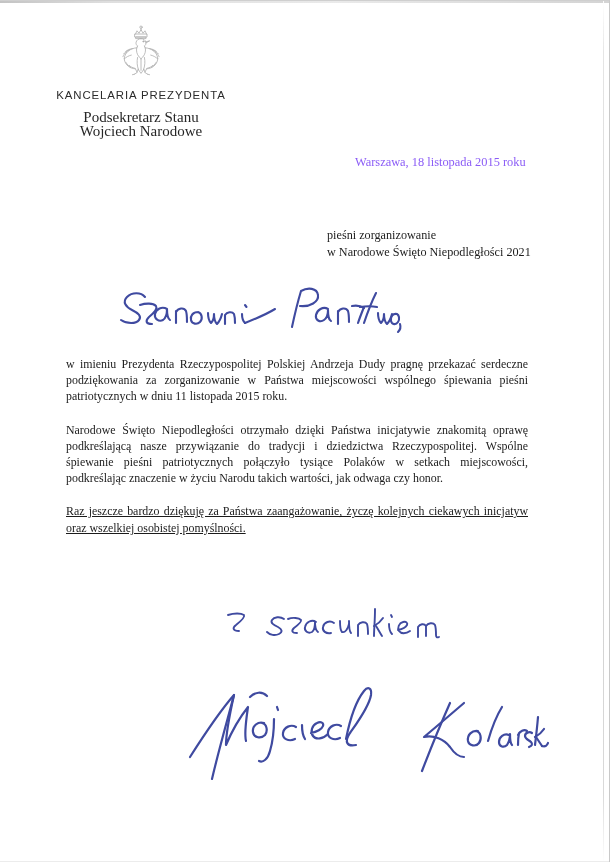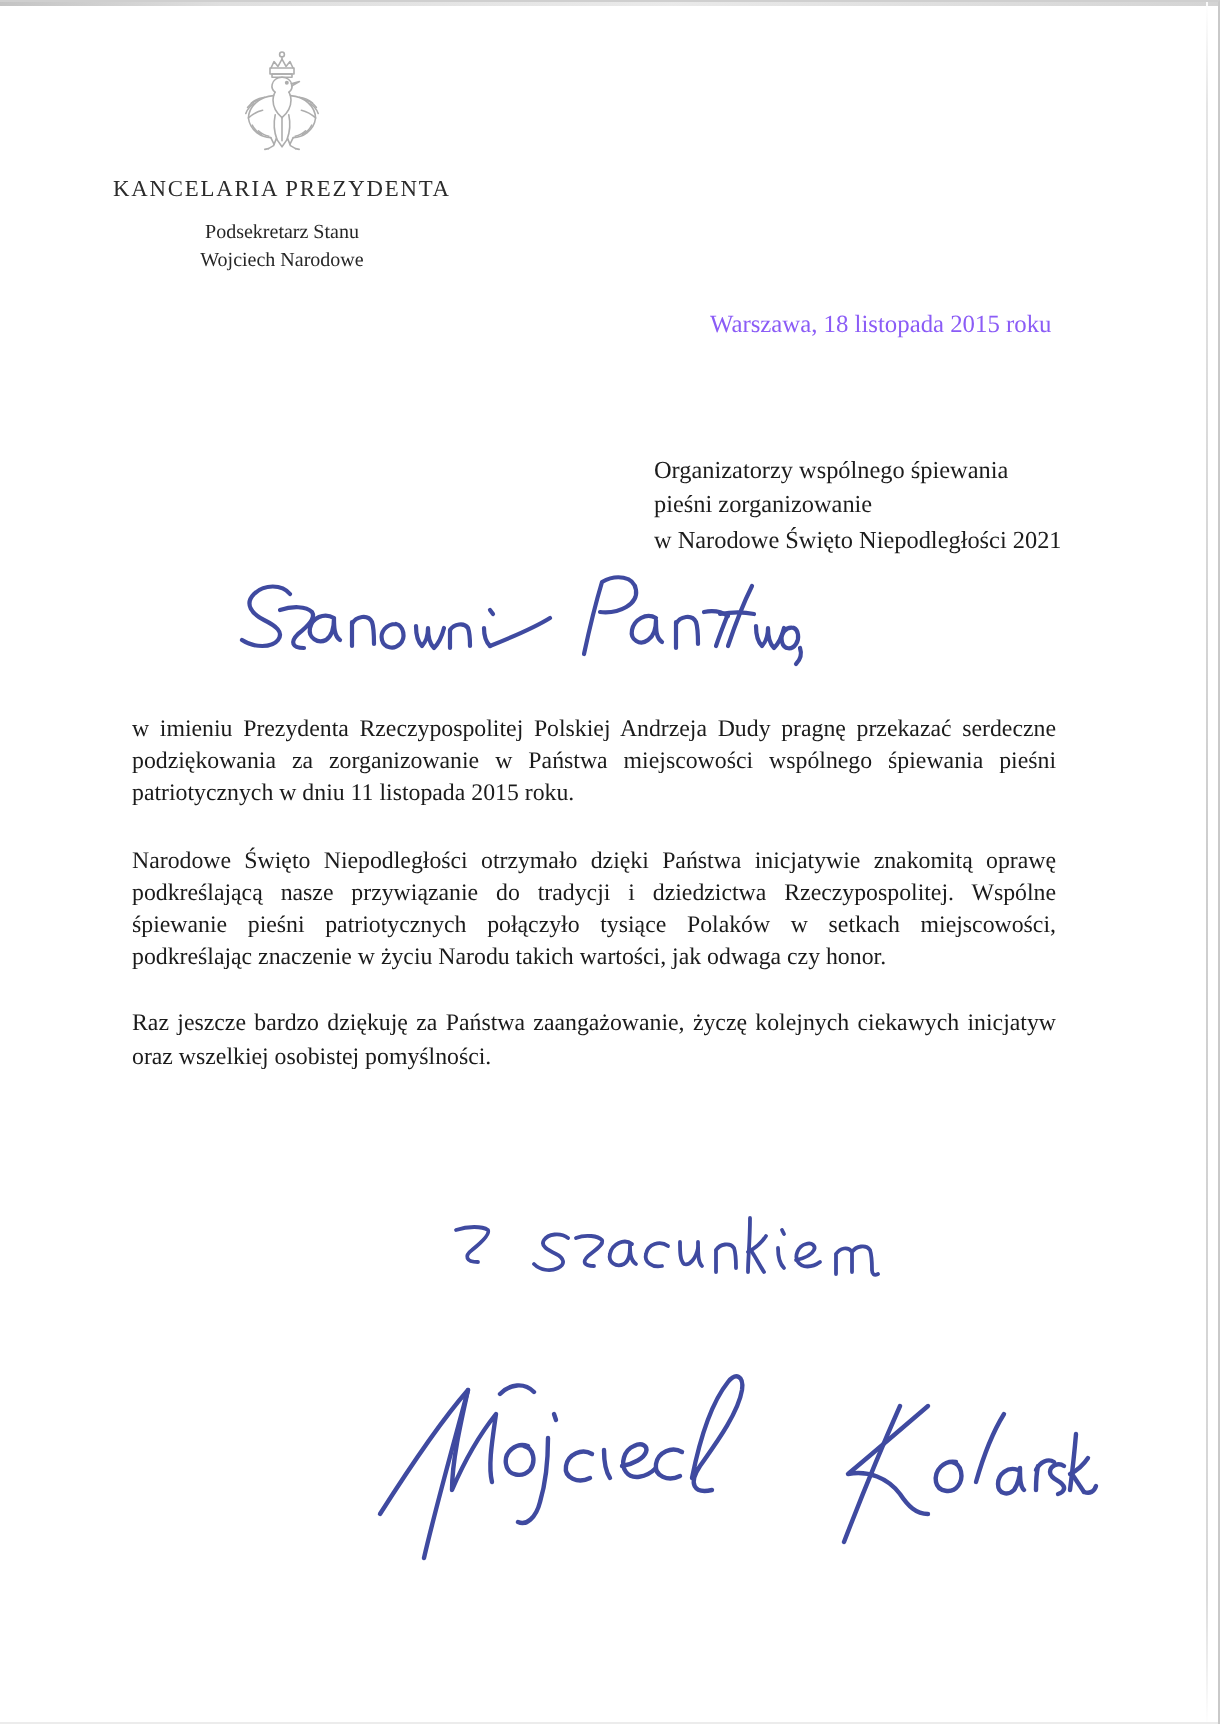--- a/index.html
+++ b/index.html
@@ -52,30 +52,30 @@
     text-align: center;
   }
   .emblem {
     width: 56px;
     height: 60px;
     margin: 0 auto 6px auto;
     display: block;
     opacity: .72;
   }
   .office-line {
-    font-family: Liberation Serif, serif;
+    font-family: Liberation Sans, sans-serif;
     font-size: 11.4px;
     letter-spacing: 0.9px;
     line-height: 13.6px;
     color: #2b2b2b;
     white-space: nowrap;
   }
   .role-block {
     margin-top: 7px;
-    font-size: 10px;
+    font-size: 15px;
     line-height: 14px;
     color: #262626;
   }
 
   
   .date-line {
     position: absolute;
     top: 154px;
     left: 355px;
     font-size: 12.4px;
@@ -119,21 +119,21 @@
     width: 466px;
   }
   .body-text p {
     margin: 0 4px 17px 0;
     font-size: 11.9px;
     line-height: 16.2px;
     text-align: justify;
     text-justify: inter-word;
     color: #1b1b1b;
   }
-  .body-text p:last-child { margin-bottom: 0; }
+  .body-text p:last-child { margin-bottom: 0; text-decoration: underline; }
 </style>
 </head>
 <body>
 
 <div class="page">
 
   <div class="scan-edge-top"></div>
   <div class="scan-edge-right"></div>
   <div class="scan-edge-bottom"></div>
 
@@ -189,21 +189,20 @@
     <div class="office-line">KANCELARIA PREZYDENTA</div>
     <div class="role-block">
       <div>Podsekretarz Stanu</div>
       <div>Wojciech Narodowe</div>
     </div>
   </div>
 
   <div class="date-line">Warszawa, 18 listopada 2015 roku</div>
 
   <div class="addressee">
-    <div>Organizatorzy wspólnego śpiewania</div>
     <div>pieśni zorganizowanie</div>
     <div>w Narodowe Święto Niepodległości 2021</div>
   </div>
 
   <div class="hand salutation-hand">
     <svg width="290" height="56" viewBox="0 0 290 56">
       <g stroke-width="2.1">
 
         <path d="M33 14 c-4 -5 -13 -5 -18 0 c-5 5 -1 10 5 13 c6 3 10 6 7 10 c-3 4 -12 4 -18 0"></path>
 

